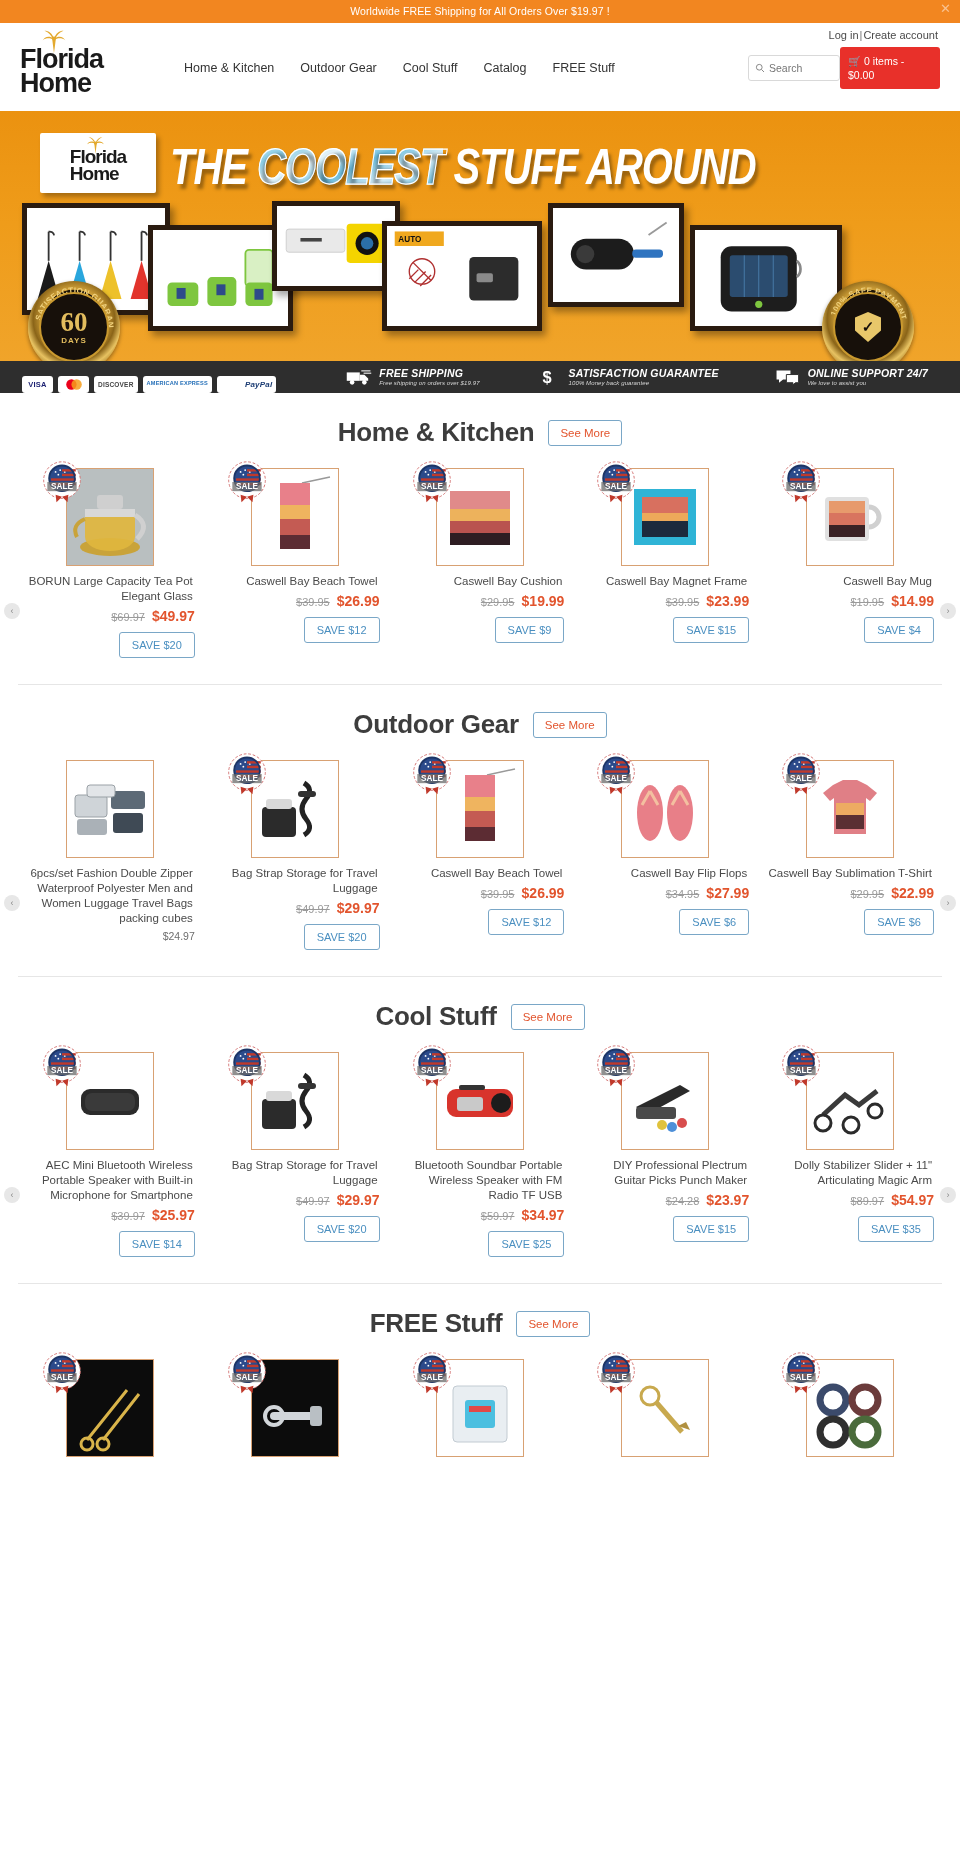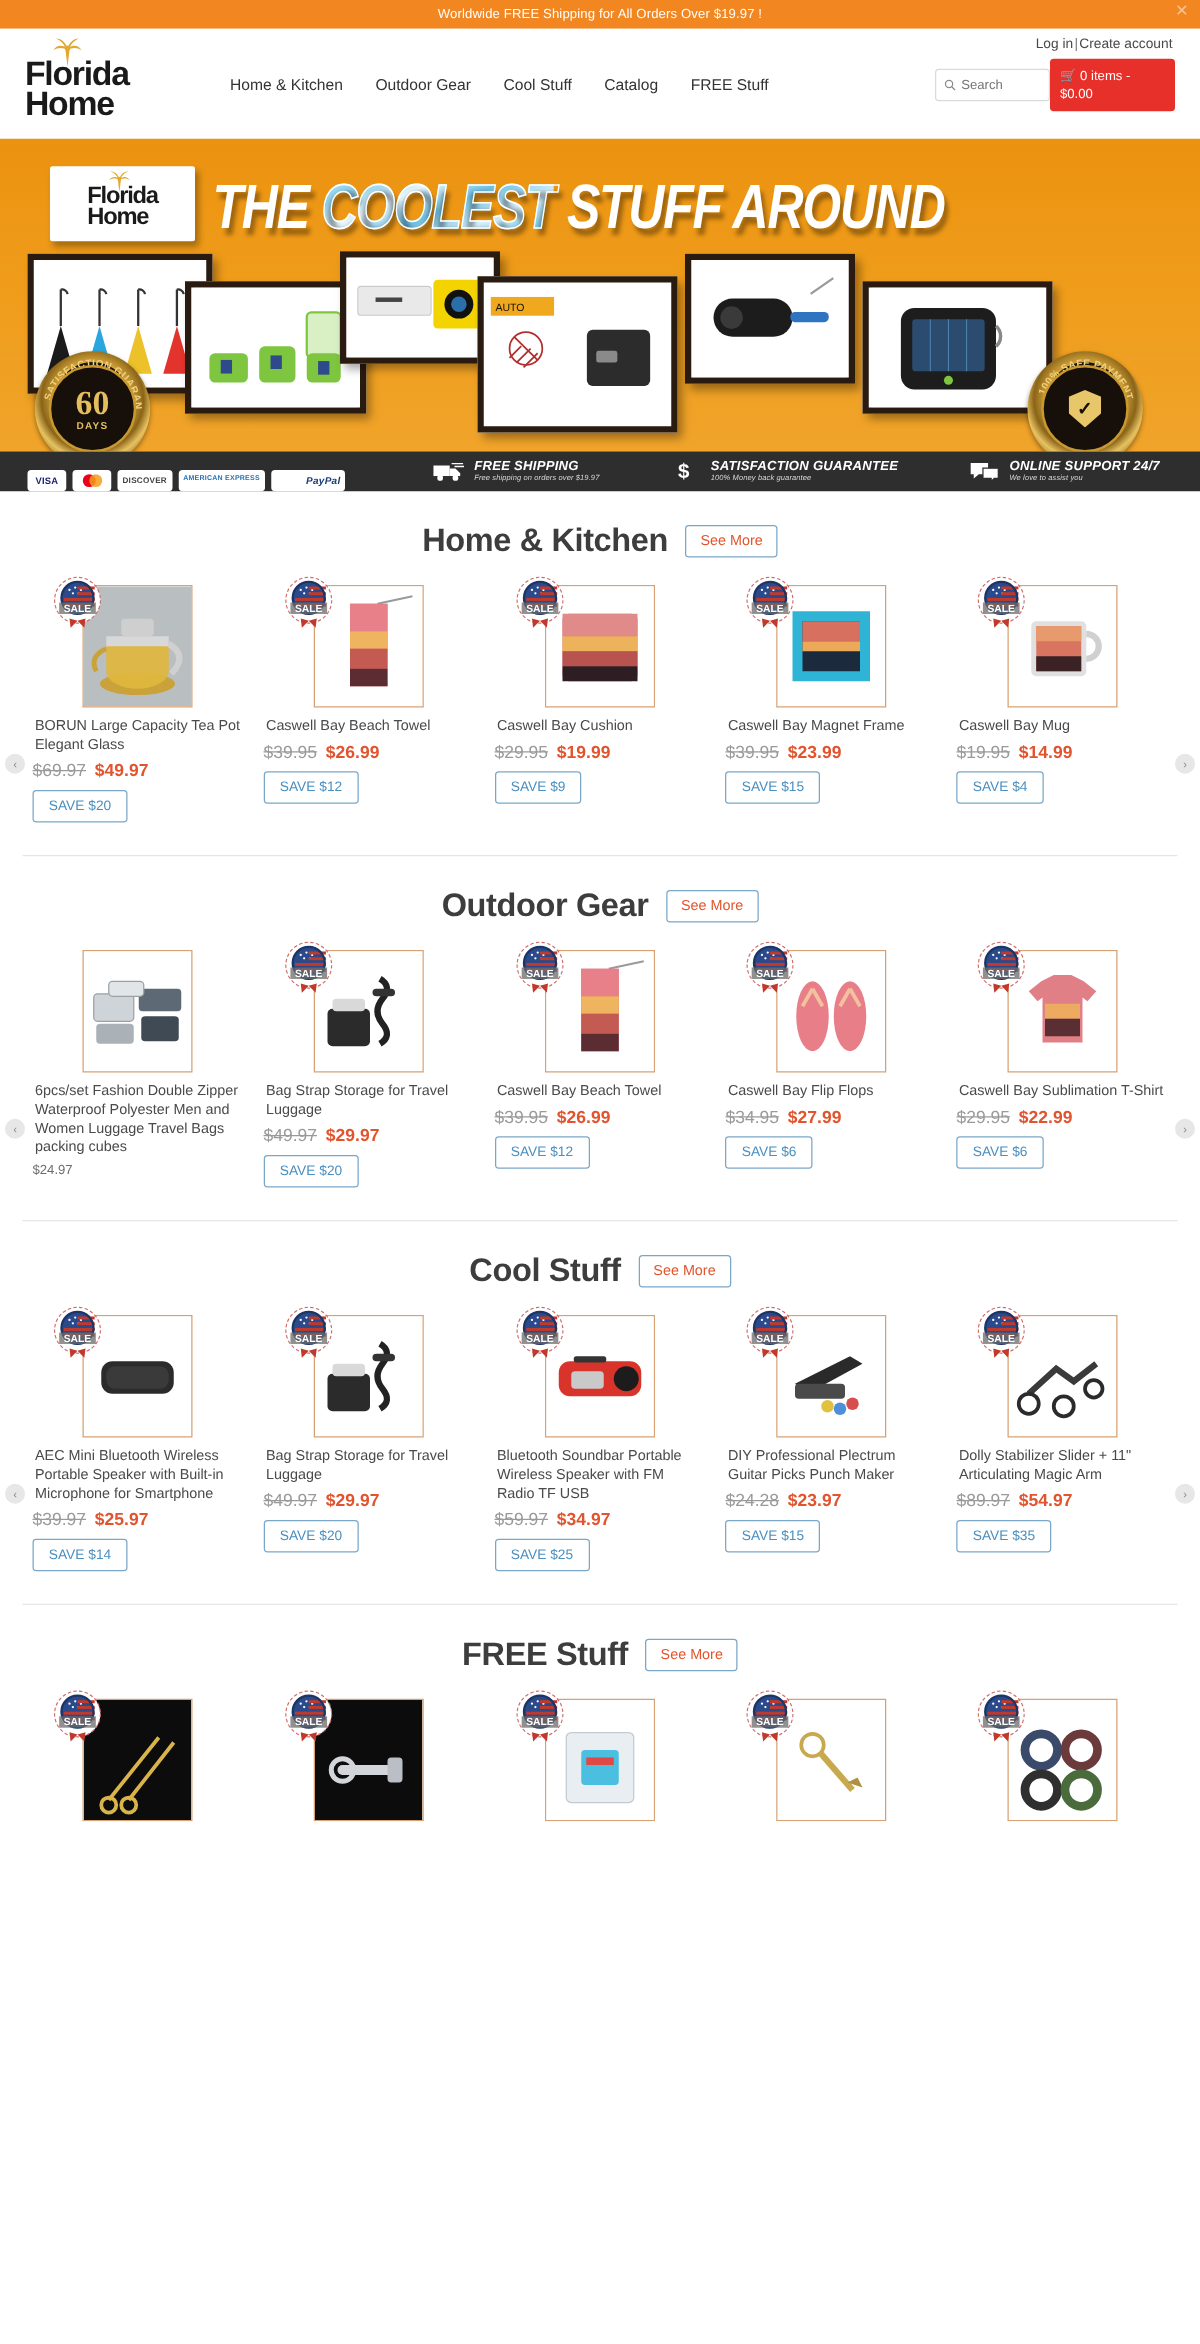--- a/index.html
+++ b/index.html
@@ -177,38 +177,38 @@
   .arrow {
     position:absolute; top: 135px; width:16px; height:16px; border-radius:50%;
     background:#e7e7e7; color:#8a8a8a; font-size:9px; line-height:16px;
     text-align:center; cursor:pointer; user-select:none;
   }
   .arrow.left { left: 4px; }
   .arrow.right { right: 4px; }
 
   .row { display:flex; }
   .card {
-    flex: 1 1 0; padding: 0 8px; text-align:left; position:relative;
+    flex: 1 1 0; padding: 0 8px; text-align:right; position:relative;
   }
   .thumb-wrap { position:relative; display:flex; justify-content:center; }
   .thumb {
     width: 88px; height: 98px; border:1px solid #d8a173; background:#fff;
     display:flex; align-items:center; justify-content:center; overflow:hidden;
     position:relative;
   }
   .thumb svg, .thumb .ph { max-width:100%; max-height:100%; }
   .sale-badge {
     position:absolute; left: 14px; top: -8px; width: 44px; height: 44px; z-index:3;
   }
   .p-title {
     margin-top: 8px; font-size: 11.5px; line-height: 15px; color:#4a4a4a;
     padding: 0 2px;
   }
   .p-price { margin-top: 4px; font-size: 11px; }
-  .p-old { color:#9a9a9a; text-decoration: line-through; margin-right:4px; font-size:14px; }
+  .p-old { color:#9a9a9a; text-decoration: line-through; margin-right:4px; font-size:11px; }
   .p-new { color:#e2542d; font-weight:bold; font-size:14px; }
   .p-single { color:#6d6d6d; font-size:10.5px; }
   .save-btn {
     display:inline-block; margin-top: 8px; border:1px solid #7aa7c7; color:#4a8fc0;
     background:#fff; font-size:11px; padding: 6px 12px; border-radius:3px; cursor:pointer;
   }
   .divider { height:1px; background:#e6e6e6; margin: 26px 18px 0; }
 </style>
 </head>
 <body>
@@ -324,21 +324,21 @@
       <svg viewBox="0 0 128 90" width="100%" height="100%">
         <rect width="128" height="90" fill="#fff"></rect>
         <rect x="8" y="26" width="66" height="26" rx="3" fill="#e9e9e9" stroke="#ccc"></rect>
         <rect x="24" y="36" width="24" height="4" fill="#444"></rect>
         <rect x="76" y="20" width="46" height="44" rx="4" fill="#f4d400"></rect>
         <circle cx="99" cy="42" r="13" fill="#111"></circle>
         <circle cx="99" cy="42" r="7" fill="#2b6fa8"></circle>
       </svg>
     </div>
 
-    <div class="frame" style="left:382px; top:32px; width:160px; height:125px;">
+    <div class="frame" style="left:382px; top:32px; width:160px; height:110px;font-weight:bold;">
       <svg viewBox="0 0 160 110" width="100%" height="100%">
         <rect width="160" height="110" fill="#fff"></rect>
         <rect x="6" y="6" width="54" height="16" fill="#f0a81e"></rect>
         <text x="10" y="18" font-size="9" font-family="sans-serif" fill="#111">AUTO</text>
         <g stroke="#b03030" stroke-width="1.5" fill="none">
           <circle cx="36" cy="50" r="14"></circle>
             <line x1="26" y1="40" x2="46" y2="60"></line>
           <path d="M22 58 l10 -10 M28 62 l12 -12 M34 66 l12 -12"></path>
         </g>
         <rect x="88" y="34" width="54" height="48" rx="5" fill="#2c2c2c"></rect>

